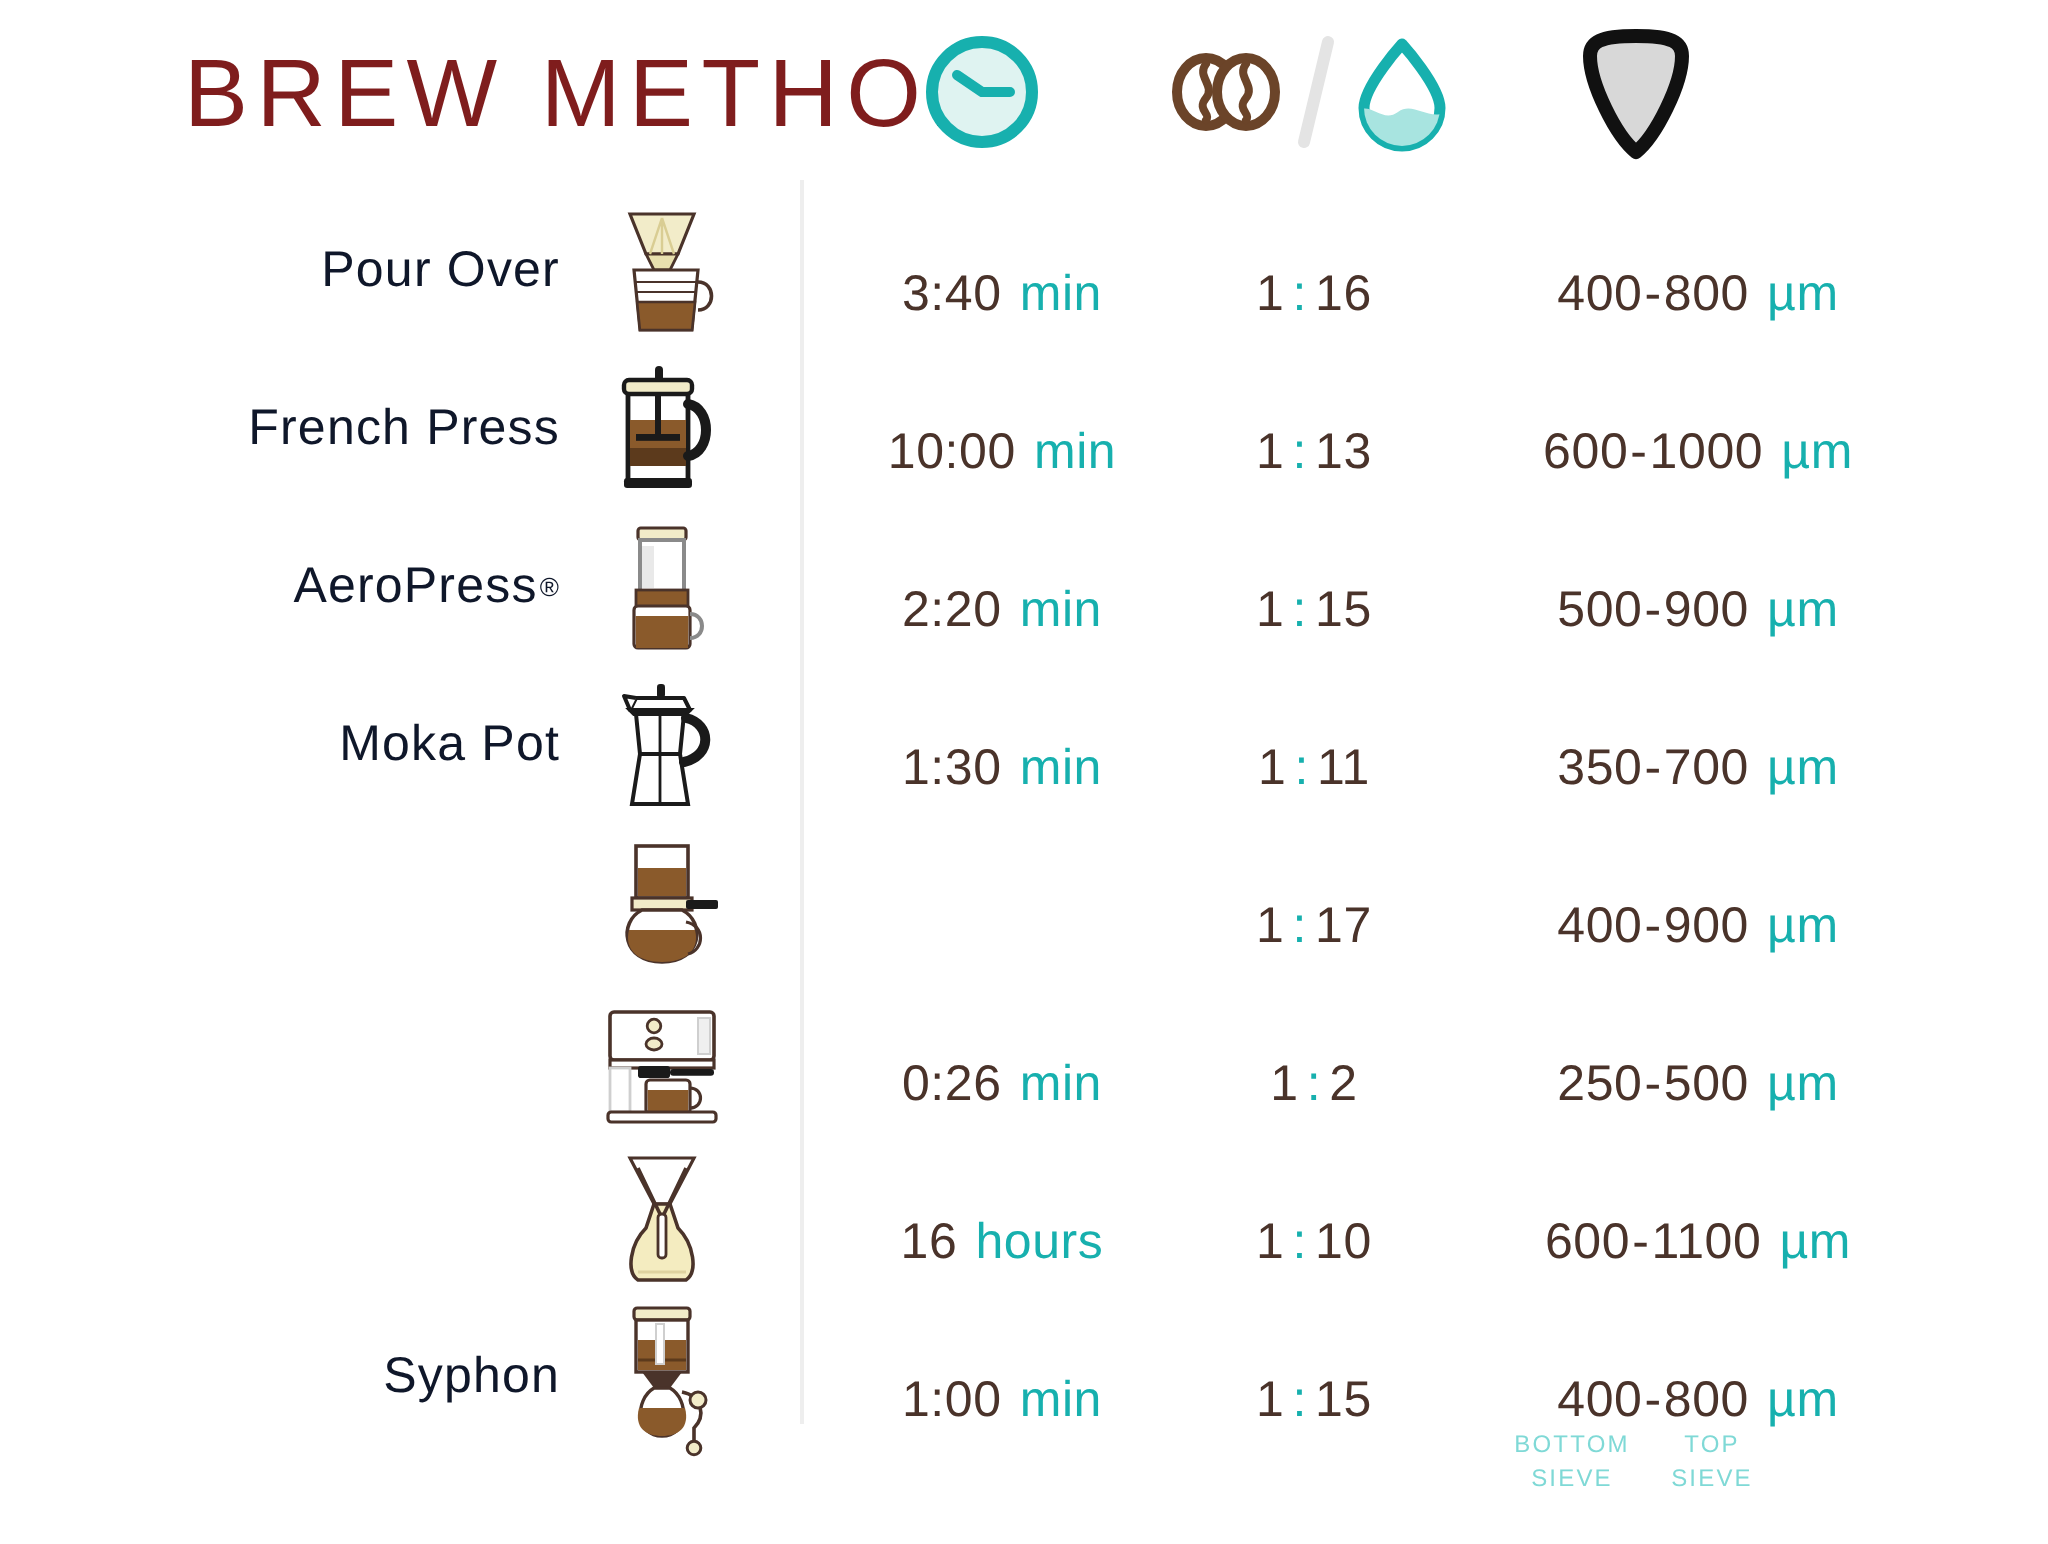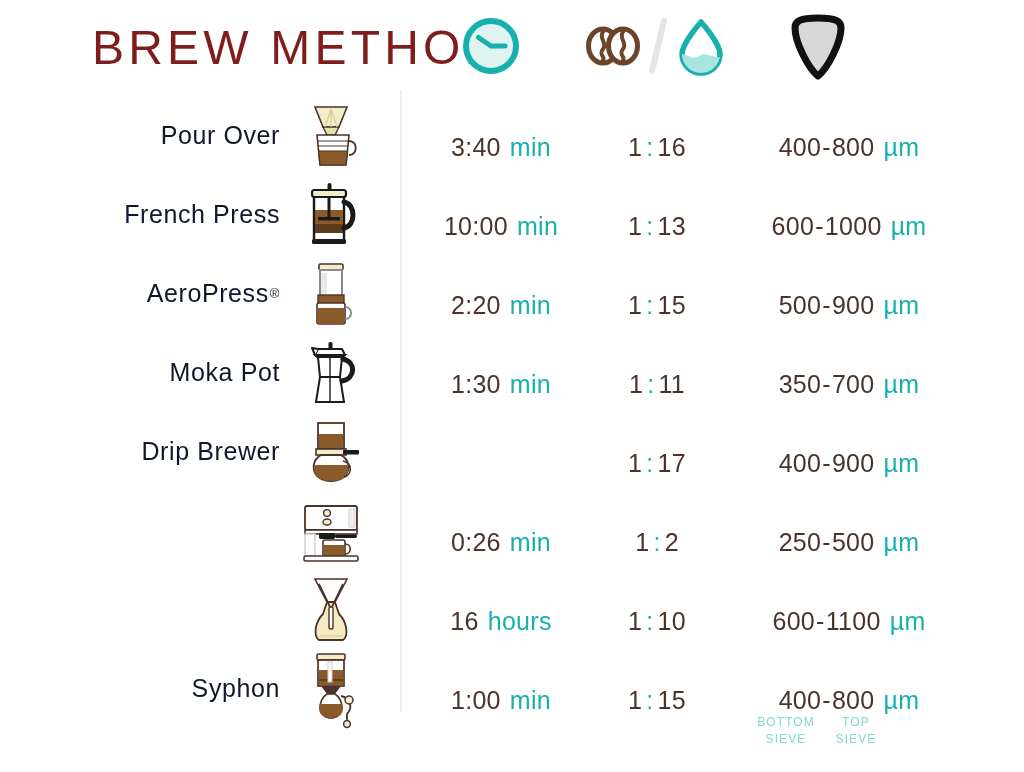--- a/index.html
+++ b/index.html
@@ -315,23 +315,20 @@
         <span>11</span>
       </div>
       <div class="cell cell-grind">
         <span>350</span>
         <span class="dash">-</span>
         <span>700</span>
         <span class="unit">µm</span>
       </div>
     </div>
     <div class="row">
-      <div class="method-label">
-        <span>Drip Brewer</span>
-      </div>
       <div class="method-icon">
         <svg width="64" height="70" viewBox="0 0 64 70">
       <rect x="19" y="6" width="26" height="26" fill="#ffffff" stroke="#4a332a" stroke-width="1.8"></rect>
       <path d="M20 17 L44 17 L44 31 L20 31 Z" fill="#8a5a2b"></path>
       <rect x="17" y="32" width="30" height="6" fill="#f2ecc9" stroke="#4a332a" stroke-width="1.6"></rect>
       <rect x="44" y="33" width="16" height="4.5" rx="1" fill="#1a1a1a"></rect>
       <path d="M22 38 C10 44, 12 64, 32 64 C52 64, 54 44, 42 38 Z" fill="#ffffff" stroke="#4a332a" stroke-width="1.8"></path>
       <path d="M15.5 48 C13 58, 20 64, 32 64 C44 64, 51 58, 48.5 48 Z" fill="#8a5a2b"></path>
       <path d="M44 44 C54 46, 53 58, 45 60" stroke="#4a332a" stroke-width="1.6" fill="none"></path>
     </svg>

